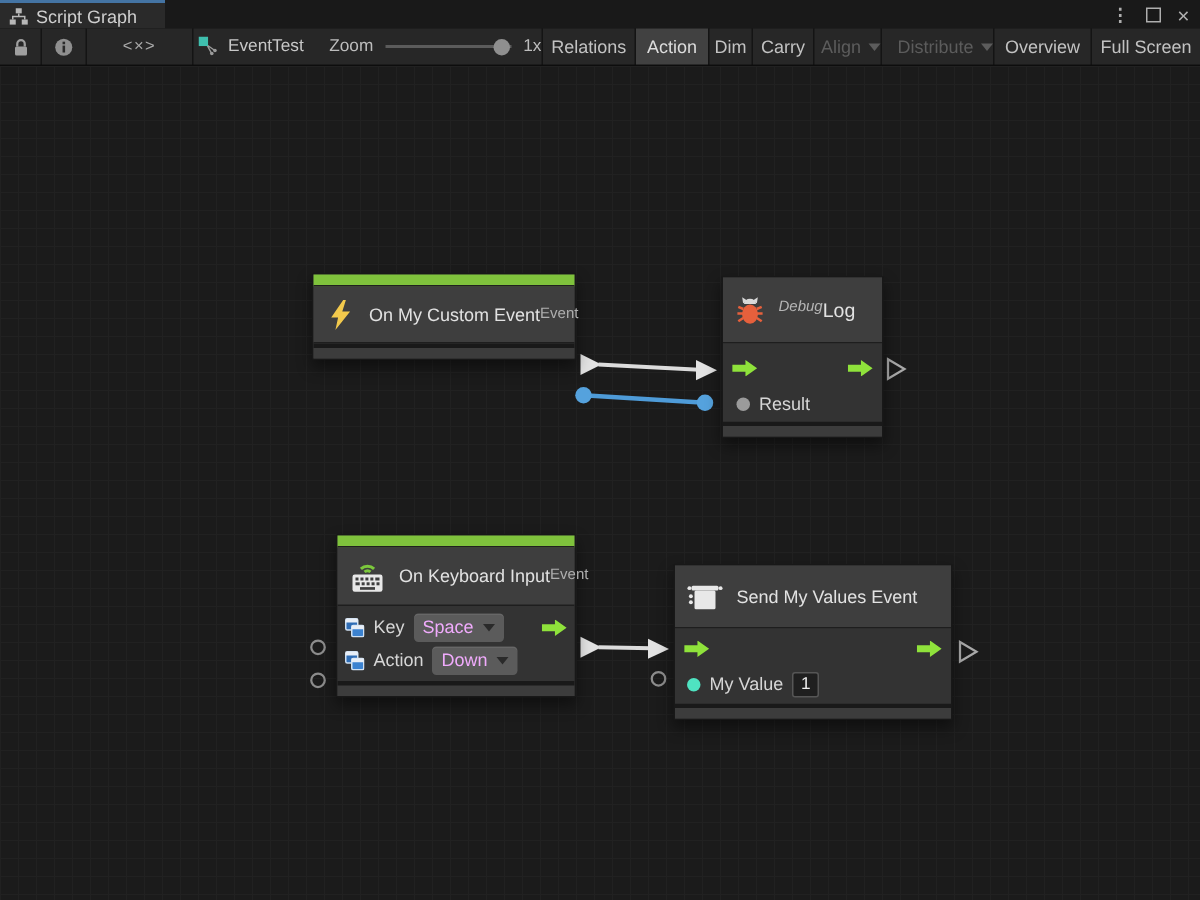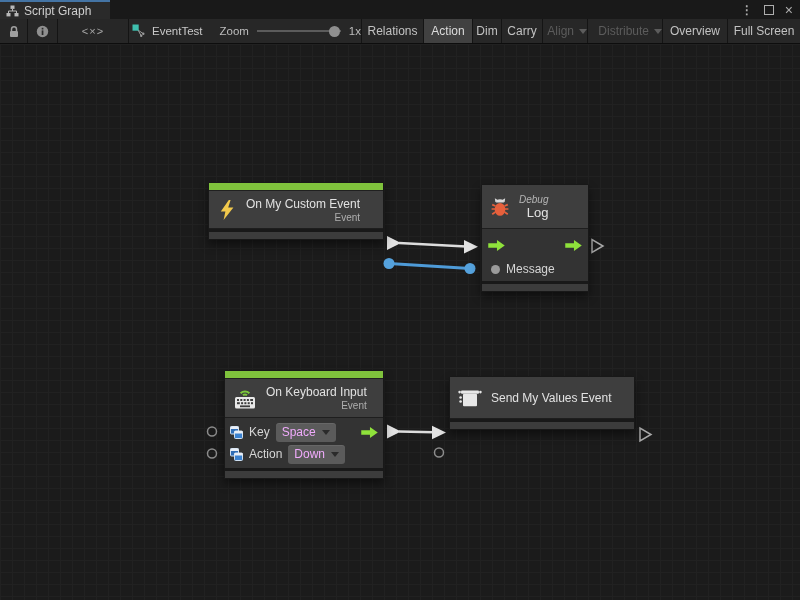--- a/index.html
+++ b/index.html
@@ -40,21 +40,21 @@
                      linear-gradient(90deg,#212121 1px,transparent 1px);
     background-size:12px 12px;}
   .wires{position:absolute;left:0;top:0;width:800px;height:556px;}
 
   
   .node{position:absolute;background:#333333;border:1px solid #181818;border-radius:1px;
         box-shadow:0 5px 10px rgba(0,0,0,.45);box-sizing:content-box;}
   .evbar{height:7px;background:#7fc23c;border-bottom:1px solid #202020;}
   .nhead{background:#3e3e3e;display:flex;align-items:center;gap:8px;padding:0 8px 0 7px;
          border-bottom:1px solid #1e1e1e;}
-  .ntxt{display:flex;flex-direction:column;justify-content:center;text-align:right;}
+  .ntxt{display:flex;justify-content:center;text-align:right;}
   .ntitle{font-size:12px;color:#e2e2e2;white-space:nowrap;}
   .ntitle.big{font-size:13px;}
   .nsub{font-size:10px;color:#afafaf;margin-top:1px;white-space:nowrap;}
   .nkicker{font-size:10px;color:#b5b5b5;white-space:nowrap;font-style:italic;}
   .nbody{position:relative;background:#333333;}
   .nfoot{height:7px;background:#3c3c3c;border-top:3px solid #191919;}
   .arrow{position:absolute;width:17px;height:11px;}
   .pdot{width:9px;height:9px;border-radius:50%;flex:0 0 auto;}
   .teal{background:#4fe3c1;} .graydot{background:#9b9b9b;}
   .port{position:absolute;display:flex;align-items:center;gap:6px;color:#d6d6d6;font-size:12px;white-space:nowrap;}
@@ -225,27 +225,27 @@
       </div>
       <div class="nbody" style="height:52px">
         <svg class="arrow" style="left:6px;top:11px">
             <use href="#sym-arrow"></use>
           </svg>
         <svg class="arrow" style="right:6px;top:11px">
             <use href="#sym-arrow"></use>
           </svg>
         <div class="port" style="left:9px;top:33px">
           <span class="pdot graydot"></span>
-          <span>Message</span>
+          <span>Result</span>
         </div>
       </div>
       <div class="nfoot"></div>
     </div>
 
-    <div class="node" style="left:224px;top:326px;width:158px">
+    <div class="node" style="left:224px;top:312px;width:158px">
       <div class="evbar"></div>
       <div class="nhead" style="height:38px">
         <svg class="nicon" width="26" height="24" viewBox="0 0 26 24">
           <path d="M8.6 7.2a6.4 6.4 0 0 1 8.8 0" stroke="#7cc83c" stroke-width="2" fill="none"></path>
           <path d="M11 9.3a3.2 3.2 0 0 1 4 0" stroke="#7cc83c" stroke-width="2" fill="none"></path>
           <rect x="3" y="11" width="20" height="11.5" rx="1.5" fill="#e8e8e8"></rect>
           <g fill="#3e3e3e">
             <rect x="5" y="13" width="2" height="2"></rect>
               <rect x="8.3" y="13" width="2" height="2"></rect>
             <rect x="11.6" y="13" width="2" height="2"></rect>
@@ -301,17 +301,32 @@
             <circle cx="2.6" cy="7.1" r="1.3"></circle>
               <circle cx="23.4" cy="7.1" r="1.3"></circle>
             <circle cx="3.6" cy="12.5" r="1.3"></circle>
               <circle cx="3.6" cy="16.5" r="1.3"></circle>
           </g>
         </svg>
         <div class="ntxt">
           <div class="ntitle">Send My Values Event</div>
         </div>
       </div>
+      <div class="nbody" style="height:50px">
+        <svg class="arrow" style="left:6px;top:8px">
+            <use href="#sym-arrow"></use>
+          </svg>
+        <svg class="arrow" style="right:6px;top:8px">
+            <use href="#sym-arrow"></use>
+          </svg>
+        <div class="prow" style="left:8px;top:26px">
+          <span class="pdot teal"></span>
+          <span>My Value</span>
+          <span class="vbox">
+            <span>1</span>
+          </span>
+        </div>
+      </div>
       <div class="nfoot"></div>
     </div>
 
   </div>
 </div>
 
 </body></html>

